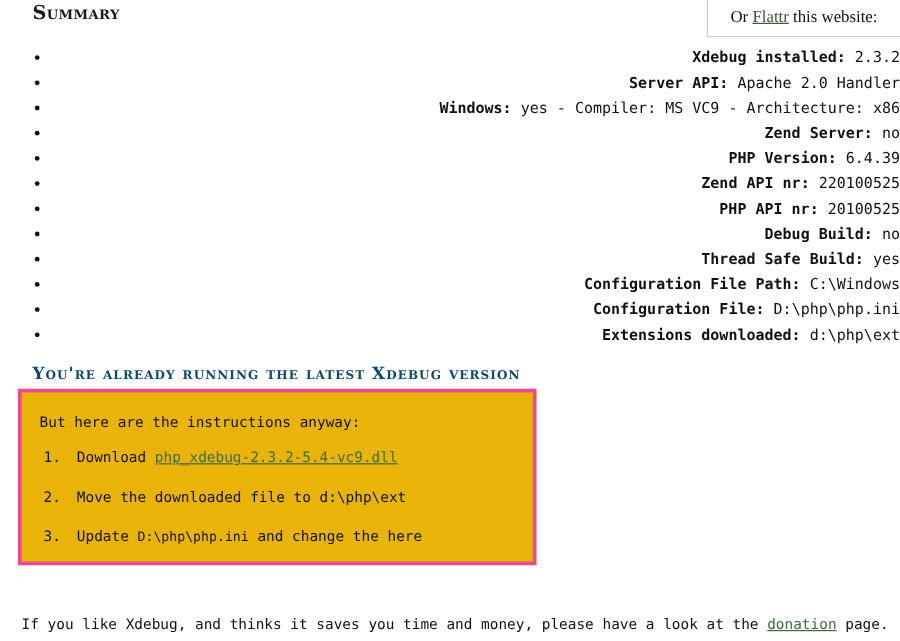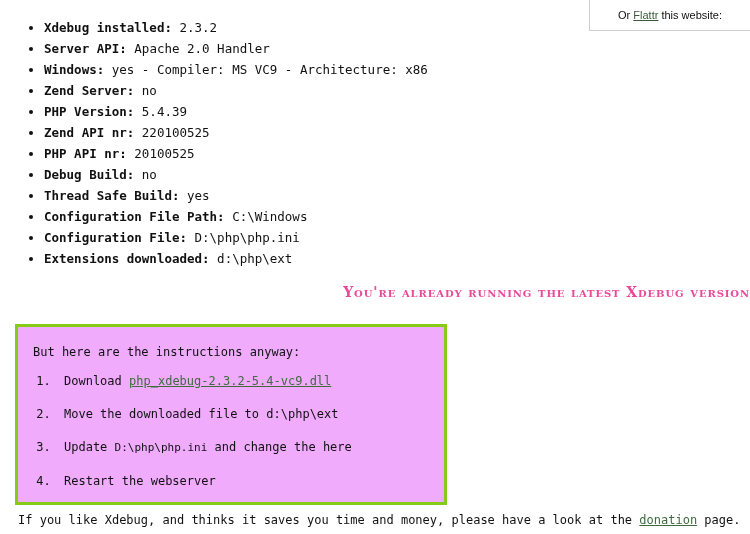--- a/index.html
+++ b/index.html
@@ -23,22 +23,22 @@
     left: 589px;
     width: 161px;
     box-sizing: border-box;
     border-left: 1px solid #cfcfcf;
     border-bottom: 1px solid #cfcfcf;
     background: #ffffff;
     padding: 22px 6px 8px 6px;
     text-align: center;
   }
   .flattr-line {
-    font-family: Liberation Sans, sans-serif;
-    font-size: 11px;
+    font-family: Liberation Serif, serif;
+    font-size: 14px;
     line-height: 14px;
     color: #111111;
     white-space: nowrap;
   }
   .flattr-line a {
     color: #3a5a3a;
     text-decoration: underline;
   }
   .flattr-btn {
     display: inline-flex;
@@ -96,53 +96,53 @@
     font-variant: small-caps;
     letter-spacing: 0.3px;
     color: #1a1a1a;
     line-height: 19px;
   }
 
   ul.summary-list {
     margin: 17px 0 0 0;
     padding: 0 0 0 44px;
     list-style: disc;
+    text-align: right;
   }
   ul.summary-list li {
     font-size: 12.5px;
     line-height: 21px;
     color: #111111;
     white-space: nowrap;
   }
   ul.summary-list li .lbl {
     font-weight: bold;
   }
 
   h3.latest-heading {
     margin: 15px 0 12px 0;
     padding: 0 0 0 27px;
     font-family: "DejaVu Serif", "Liberation Serif", serif;
     font-size: 14px;
     font-weight: bold;
     font-variant: small-caps;
     letter-spacing: 0.9px;
-    color: #ec4899;
+    color: #0c4a6e;
     line-height: 17px;
-    text-align: right;
   }
 
   .instructions-box {
     position: absolute;
     left: 15px;
     top: 324px;
     width: 432px;
-    height: 181px;
+    height: 147px;
     box-sizing: border-box;
-    border: 3px solid #84cc16;
-    background: #f0abfc;
+    border: 3px solid #ec4899;
+    background: #eab308;
     overflow: hidden;
   }
   .instructions-intro {
     margin: 0;
     padding: 17px 0 0 15px;
     font-size: 12px;
     line-height: 16px;
     color: #111111;
   }
   ol.instructions-list {
@@ -188,27 +188,28 @@
   .footer-line a {
     color: #3f6b3f;
     text-decoration: underline;
   }
 </style>
 </head>
 <body>
 
 <div class="content">
 
+  <h2 class="summary-heading">Summary</h2>
 
   <ul class="summary-list">
     <li><span class="lbl">Xdebug installed:</span> <span>2.3.2</span></li>
     <li><span class="lbl">Server API:</span> <span>Apache 2.0 Handler</span></li>
     <li><span class="lbl">Windows:</span> <span>yes - Compiler: MS VC9 - Architecture: x86</span></li>
     <li><span class="lbl">Zend Server:</span> <span>no</span></li>
-    <li><span class="lbl">PHP Version:</span> <span>5.4.39</span></li>
+    <li><span class="lbl">PHP Version:</span> <span>6.4.39</span></li>
     <li><span class="lbl">Zend API nr:</span> <span>220100525</span></li>
     <li><span class="lbl">PHP API nr:</span> <span>20100525</span></li>
     <li><span class="lbl">Debug Build:</span> <span>no</span></li>
     <li><span class="lbl">Thread Safe Build:</span> <span>yes</span></li>
     <li><span class="lbl">Configuration File Path:</span> <span>C:\Windows</span></li>
     <li><span class="lbl">Configuration File:</span> <span>D:\php\php.ini</span></li>
     <li><span class="lbl">Extensions downloaded:</span> <span>d:\php\ext</span></li>
   </ul>
 
   <h3 class="latest-heading">You're already running the latest Xdebug version</h3>

